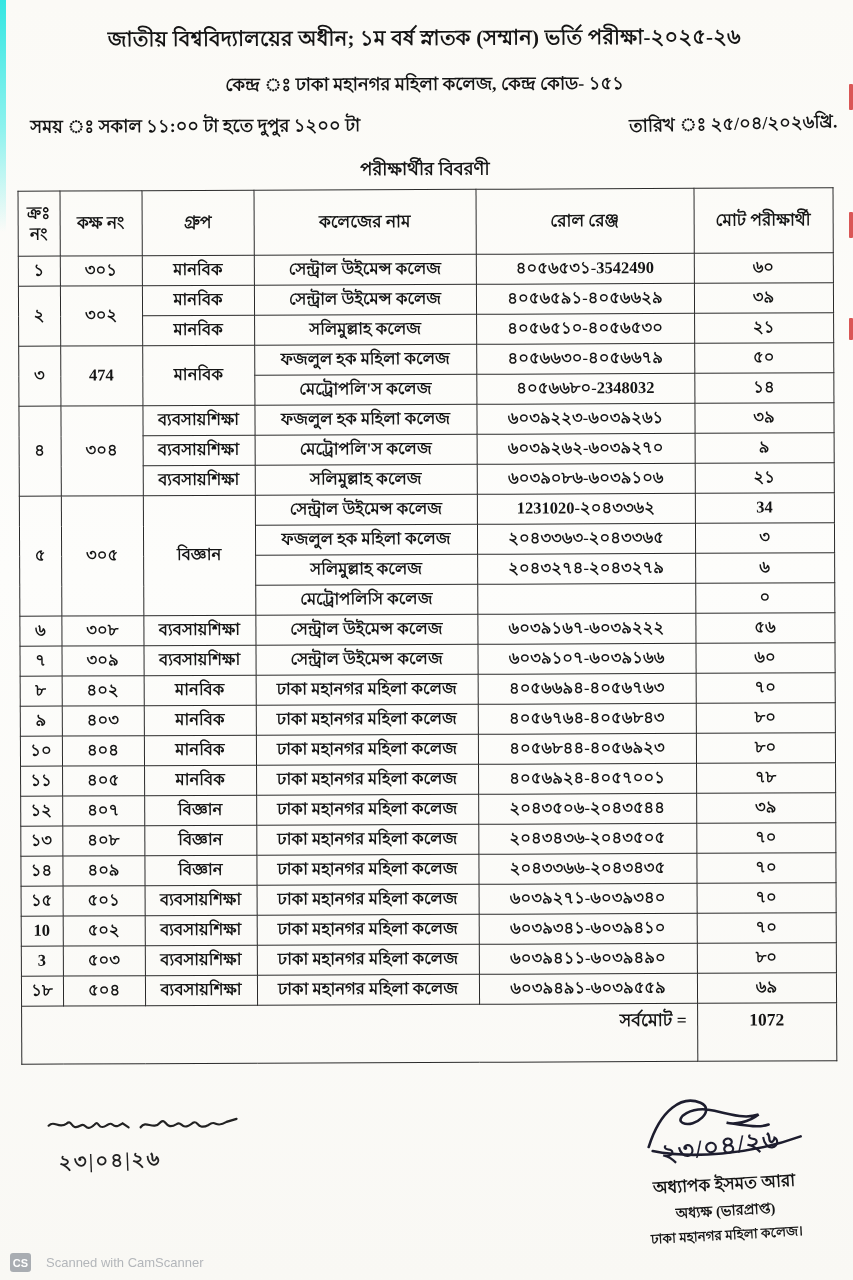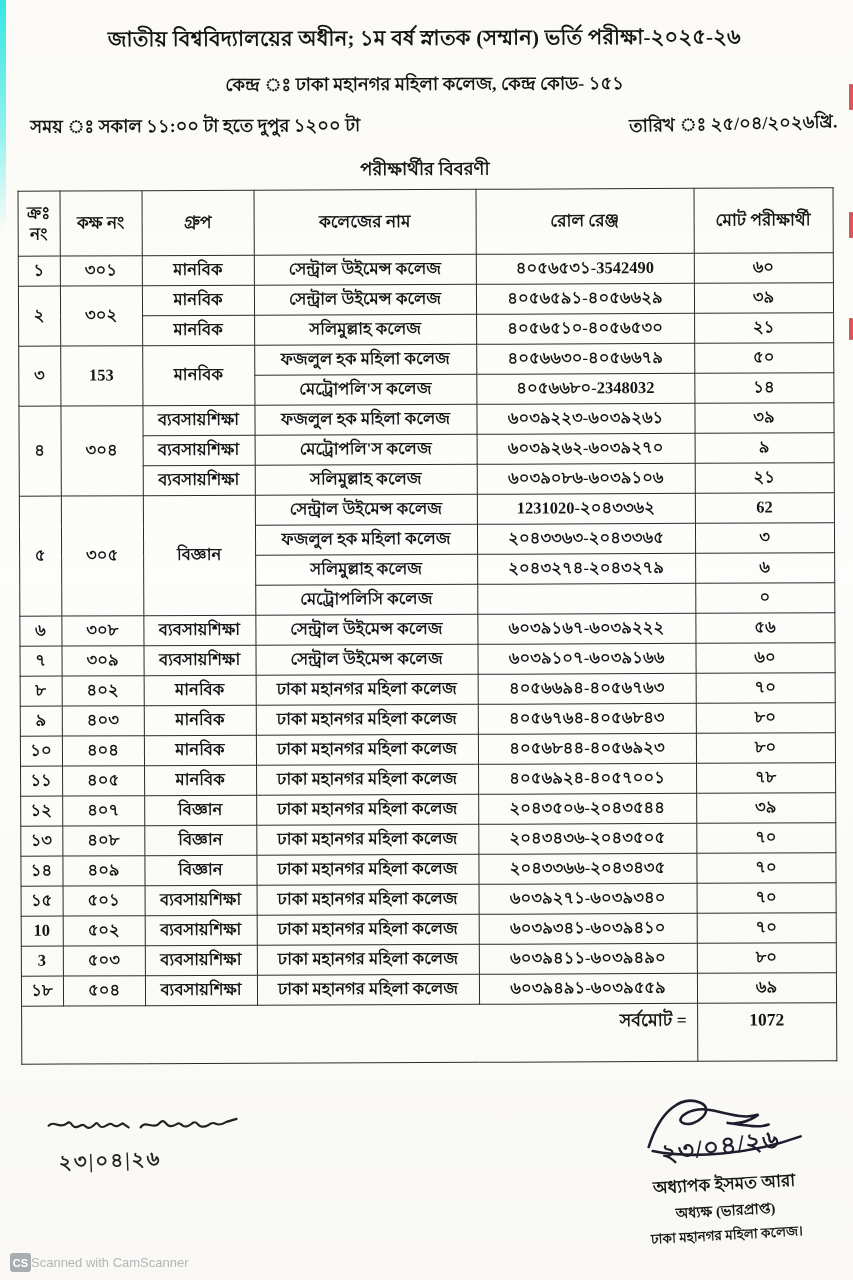--- a/index.html
+++ b/index.html
@@ -38,21 +38,21 @@
   .stamp .l2{font-size:14.5px;font-weight:bold;margin-top:1px;}
   .stamp .l3{font-size:13.5px;font-weight:bold;margin-top:1px;}
   
   .edge-cyan{position:absolute;left:0;top:0;width:6px;height:232px;
     background:linear-gradient(180deg,#35e6e2 0%,#8df2ee 55%,rgba(255,255,255,0) 100%);}
   .edge-red{position:absolute;right:0;width:4px;background:#d43a3a;opacity:.85;border-radius:1px;}
   .edge-red.r1{top:84px;height:26px;}
   .edge-red.r2{top:212px;height:26px;}
   .edge-red.r3{top:318px;height:22px;}
   
-  .watermark{position:absolute;left:10px;bottom:8px;display:flex;align-items:center;gap:0;
+  .watermark{position:absolute;left:10px;bottom:8px;display:flex;align-items:center;gap:15px;
     font-family:"Liberation Sans", sans-serif;}
   .cs-badge{width:21px;height:19px;border-radius:3px;background:#a9adb2;color:#fff;
     display:flex;align-items:center;justify-content:center;font-size:11px;font-weight:bold;}
   .cs-text{color:#b3b6ba;font-size:13px;text-align:right;}
 </style>
 </head>
 <body>
 
 <div class="content">
 
@@ -103,21 +103,21 @@
           <td>৩৯</td>
         </tr>
         <tr>
           <td>মানবিক</td>
           <td>সলিমুল্লাহ কলেজ</td>
           <td>৪০৫৬৫১০-৪০৫৬৫৩০</td>
           <td>২১</td>
         </tr>
         <tr>
           <td rowspan="2">৩</td>
-          <td rowspan="2">153</td>
+          <td rowspan="2">474</td>
           <td rowspan="2">মানবিক</td>
           <td>ফজলুল হক মহিলা কলেজ</td>
           <td>৪০৫৬৬৩০-৪০৫৬৬৭৯</td>
           <td>৫০</td>
         </tr>
         <tr>
           <td>মেট্রোপলি'স কলেজ</td>
           <td>৪০৫৬৬৮০-2348032</td>
           <td>১৪</td>
         </tr>
@@ -140,21 +140,21 @@
           <td>সলিমুল্লাহ কলেজ</td>
           <td>৬০৩৯০৮৬-৬০৩৯১০৬</td>
           <td>২১</td>
         </tr>
         <tr>
           <td rowspan="4">৫</td>
           <td rowspan="4">৩০৫</td>
           <td rowspan="4">বিজ্ঞান</td>
           <td>সেন্ট্রাল উইমেন্স কলেজ</td>
           <td>1231020-২০৪৩৩৬২</td>
-          <td>62</td>
+          <td>34</td>
         </tr>
         <tr>
           <td>ফজলুল হক মহিলা কলেজ</td>
           <td>২০৪৩৩৬৩-২০৪৩৩৬৫</td>
           <td>৩</td>
         </tr>
         <tr>
           <td>সলিমুল্লাহ কলেজ</td>
           <td>২০৪৩২৭৪-২০৪৩২৭৯</td>
           <td>৬</td>

